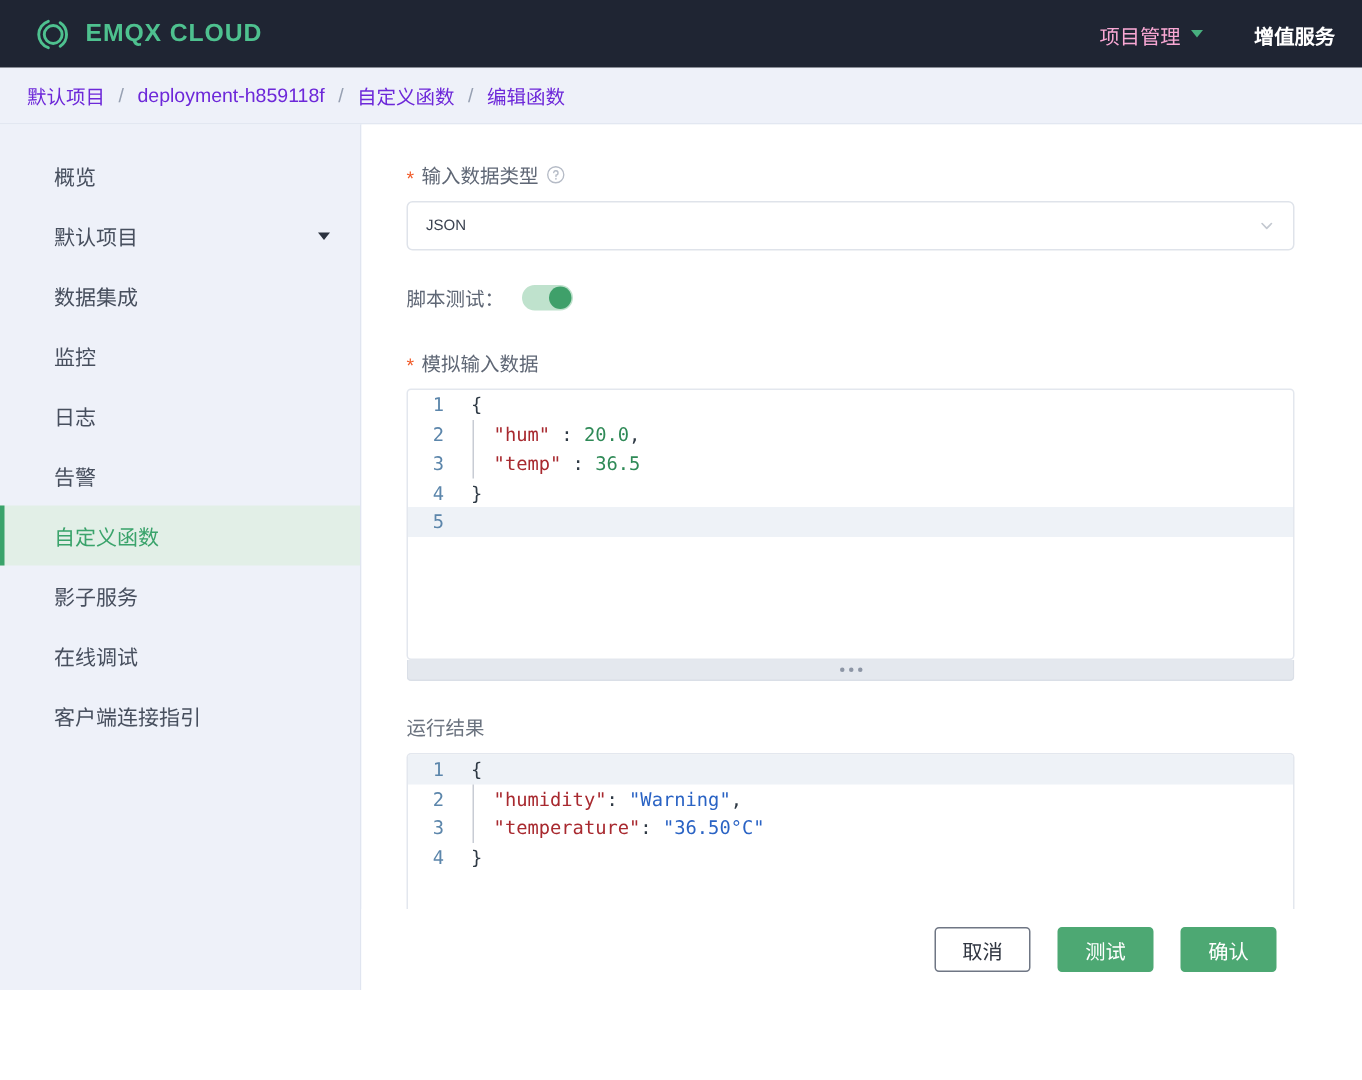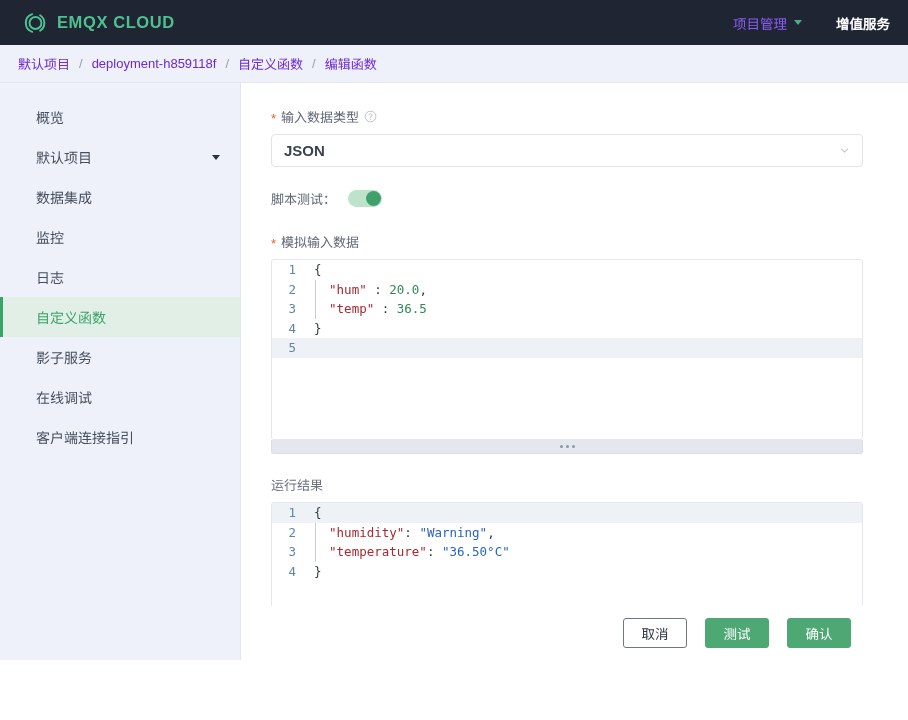--- a/index.html
+++ b/index.html
@@ -58,21 +58,21 @@
   }
 
   .topbar-right {
     margin-left: auto;
     display: flex;
     align-items: center;
     gap: 34px;
   }
 
   .nav-project {
-    color: #8b5cf6;
+    color: #f9a8d4;
     font-size: 13.5px;
     display: flex;
     align-items: center;
     gap: 7px;
     cursor: pointer;
     white-space: nowrap;
     justify-content: center;
   }
 
   .caret-down {
@@ -207,23 +207,22 @@
     border: 1px solid #dfe3ea;
     border-radius: 4px;
     display: flex;
     align-items: center;
     padding: 0 12px;
     cursor: pointer;
     background: #fff;
     position: relative;
   }
   .select-value {
-    font-size: 15px;
+    font-size: 10px;
     color: #3b4250;
-    font-weight: bold;
   }
   .select-chevron {
     margin-left: auto;
     width: 11px;
     height: 11px;
   }
 
   
   .toggle-row {
     display: flex;
@@ -423,20 +422,23 @@
       </div>
       <div class="side-item">
         <span class="side-label">数据集成</span>
       </div>
       <div class="side-item">
         <span class="side-label">监控</span>
       </div>
       <div class="side-item">
         <span class="side-label">日志</span>
       </div>
+      <div class="side-item">
+        <span class="side-label">告警</span>
+      </div>
       <div class="side-item active">
         <span class="side-label">自定义函数</span>
       </div>
       <div class="side-item">
         <span class="side-label">影子服务</span>
       </div>
       <div class="side-item">
         <span class="side-label">在线调试</span>
       </div>
       <div class="side-item">

